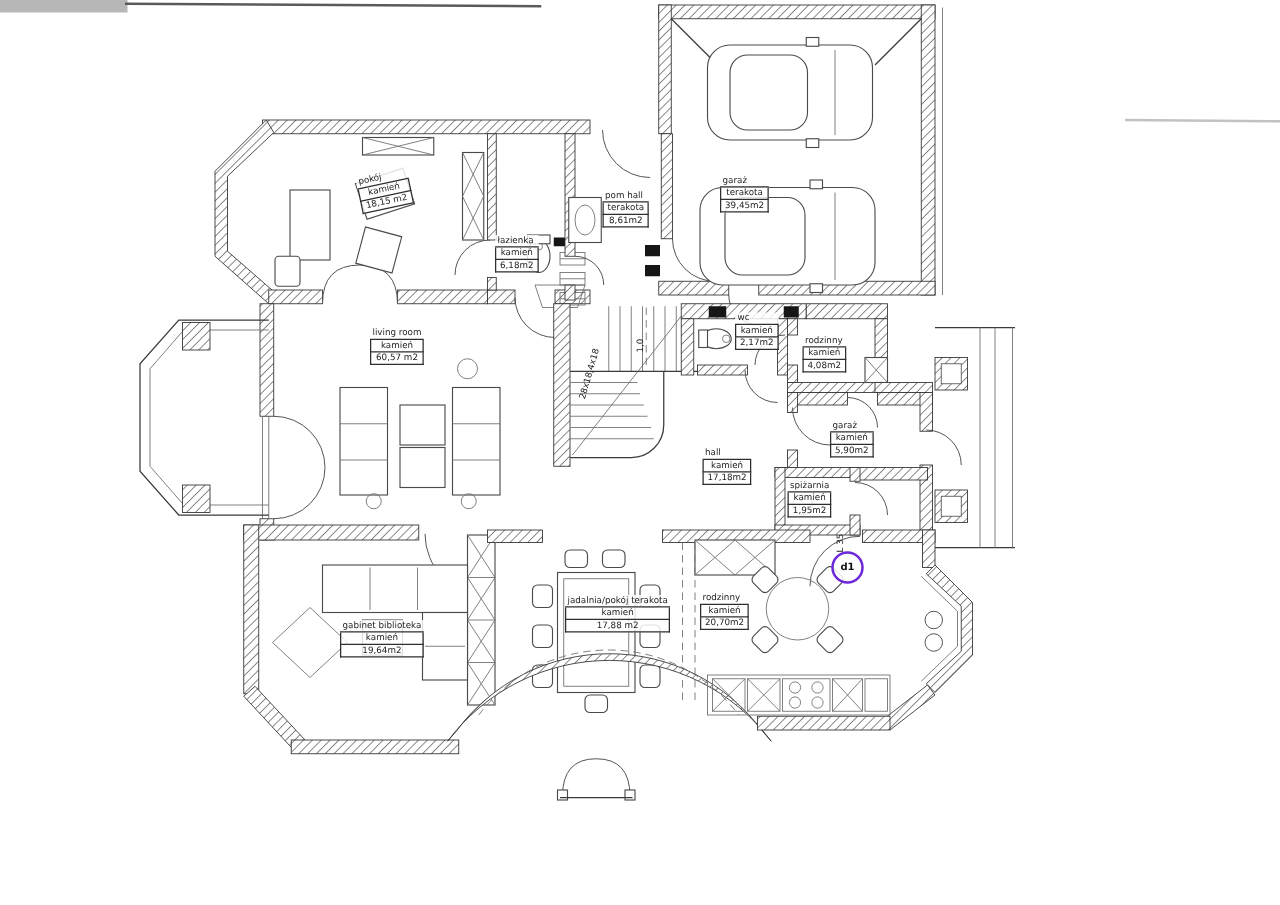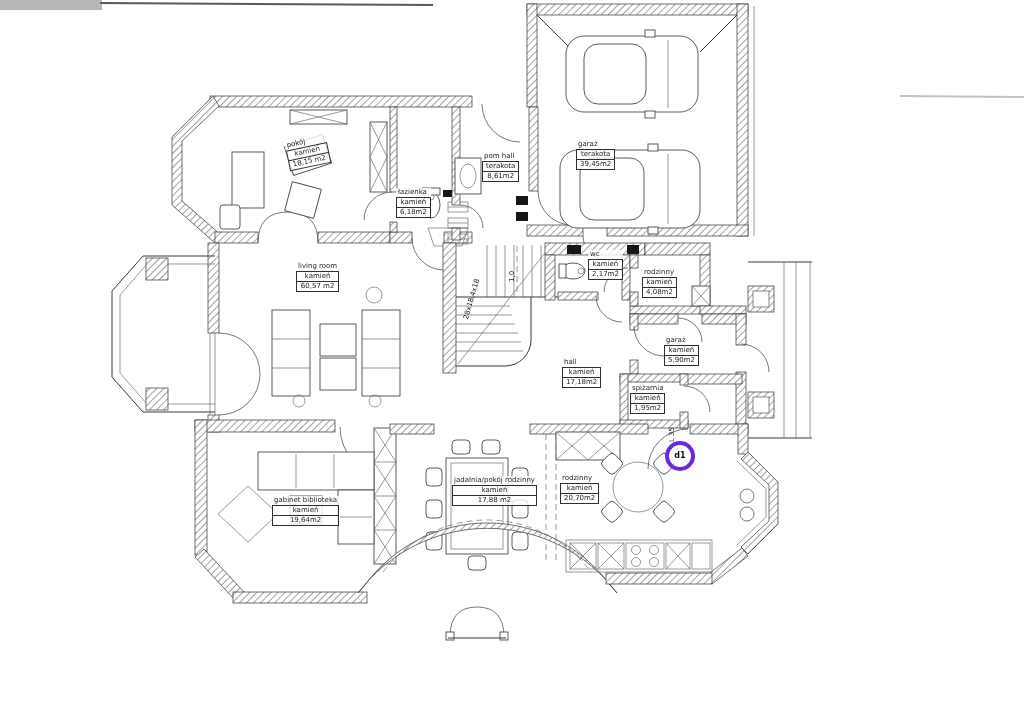--- a/index.html
+++ b/index.html
@@ -11,21 +11,21 @@
   .t{fill:none;stroke:#6f6f6f;stroke-width:.7;}
   .f{fill:#fff;stroke:#4a4a4a;stroke-width:.9;}
   .a{fill:none;stroke:#555;stroke-width:.8;}
   .d{stroke-dasharray:6 4;}
   .b{fill:#161616;stroke:none;}
   .rlabel{position:absolute;font-size:7px;line-height:9px;color:#1d1d1d;
           background:rgba(255,255,255,.82);z-index:5;transform-origin:left top;}
   .rname{border-bottom:1px solid #2e2e2e;padding:0 2px;white-space:nowrap;}
   .rbox{border:1px solid #2e2e2e;border-top:none;padding:0 3px;text-align:center;white-space:nowrap;}
   .ann{position:absolute;font-size:7px;color:#222;z-index:5;transform-origin:left top;white-space:nowrap;}
-  .d1c{position:absolute;width:22px;height:22px;border:4px solid #6d28d9;border-radius:50%;
+  .d1c{position:absolute;width:22px;height:22px;border:2px solid #6d28d9;border-radius:50%;
        text-align:center;line-height:22px;font-size:8px;font-weight:bold;color:#111;
        background:rgba(255,255,255,.85);z-index:6;}
 </style>
 </head>
 <body>
 
 <div id="page">
 
 <svg width="1024" height="724" viewBox="0 0 1024 724">
   <defs>
@@ -401,21 +401,21 @@
   <div class="rname">hall</div>
   <div class="rbox">kamień</div>
   <div class="rbox">17,18m2</div>
 </div>
 <div class="rlabel" style="left:630px;top:384px">
   <div class="rname">spiżarnia</div>
   <div class="rbox">kamień</div>
   <div class="rbox">1,95m2</div>
 </div>
 <div class="rlabel" style="left:452px;top:476px">
-  <div class="rname">jadalnia/pokój rodzinny</div>
+  <div class="rname">jadalnia/pokój terakota</div>
   <div class="rbox">kamień</div>
   <div class="rbox">17,88 m2</div>
 </div>
 <div class="rlabel" style="left:560px;top:474px">
   <div class="rname">rodzinny</div>
   <div class="rbox">kamień</div>
   <div class="rbox">20,70m2</div>
 </div>
 <div class="rlabel" style="left:272px;top:496px">
   <div class="rname">gabinet biblioteka</div>

